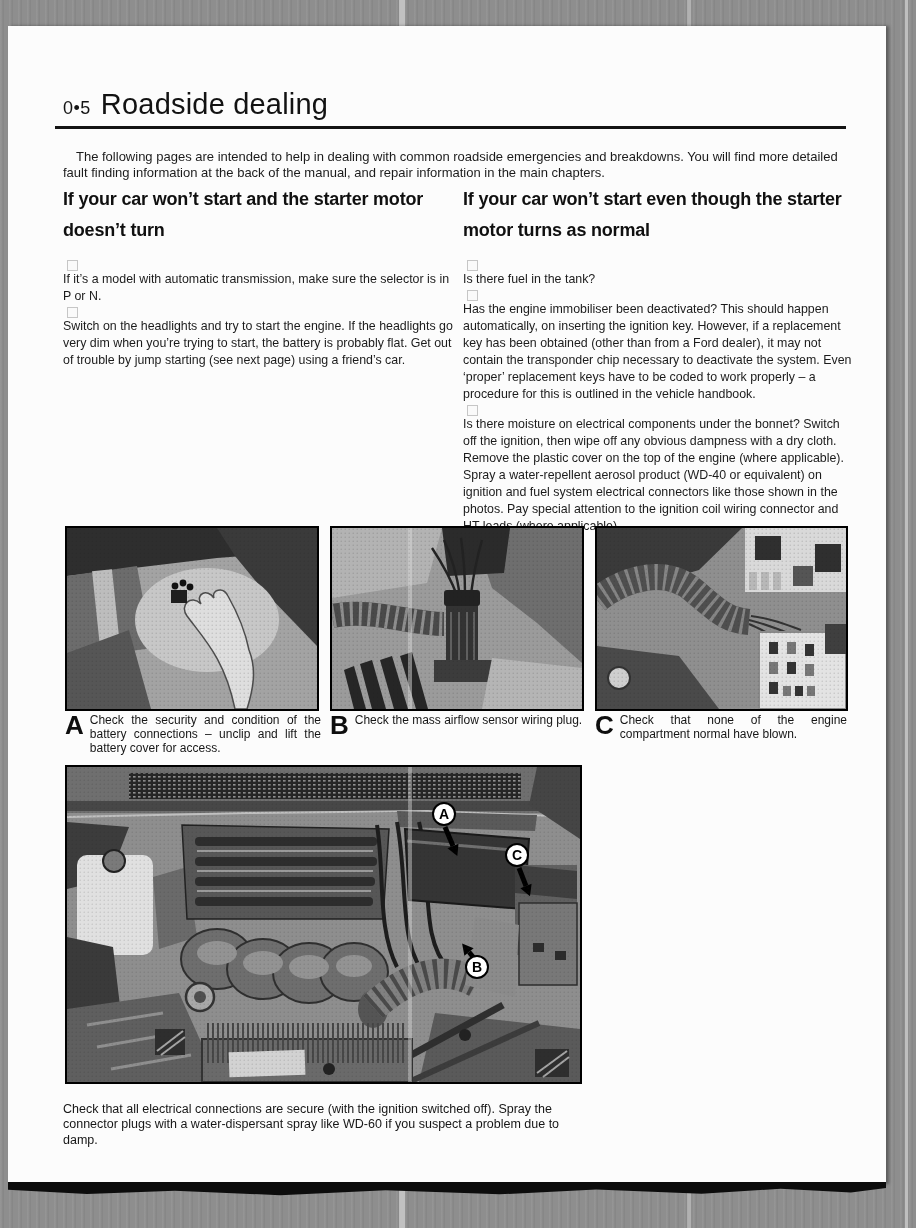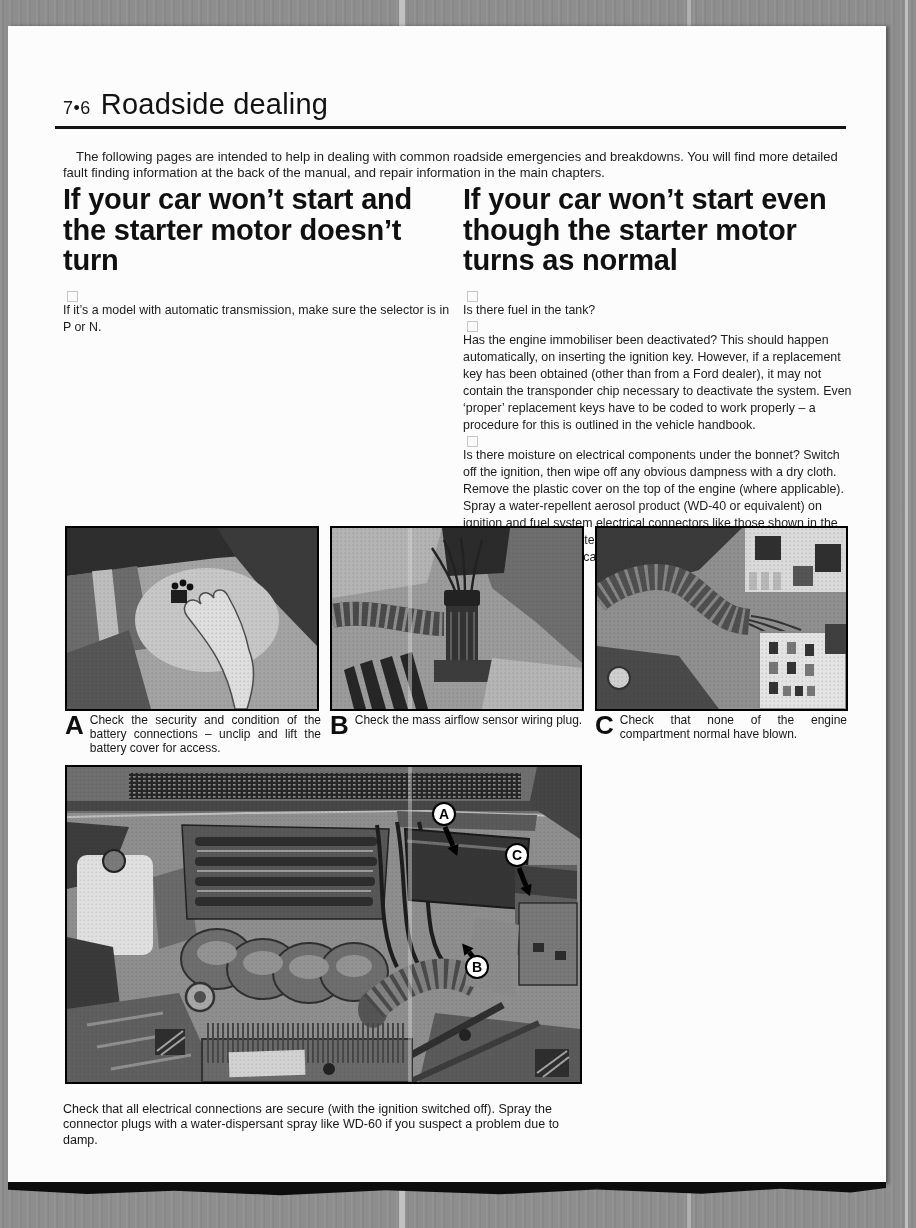--- a/index.html
+++ b/index.html
@@ -29,21 +29,21 @@
   .header{position:absolute;left:55px;top:62px;white-space:nowrap;}
   .page-number{font-size:18px;letter-spacing:.5px;color:#141414;}
   .page-title{font-size:29px;color:#121212;margin-left:10px;letter-spacing:.2px;}
   .header-rule{position:absolute;left:47px;top:100px;width:791px;height:3px;background:#141414;}
 
   .intro{position:absolute;left:55px;top:110px;width:792px;font-size:13px;line-height:15.6px;text-indent:13px;}
 
   .col{position:absolute;top:158px;width:393px;}
   #col-left{left:55px;}
   #col-right{left:455px;}
-  .section-heading{font-size:29px;line-height:30.5px;font-weight:bold;letter-spacing:-.2px;color:#101010;margin:0 0 13px 0;}
+  .section-heading{font-size:18px;line-height:30.5px;font-weight:bold;letter-spacing:-.2px;color:#101010;margin:0 0 13px 0;}
   .checklist{margin:0;padding:0;list-style:none;}
   .check-item{display:flex;align-items:flex-start;font-size:12.4px;line-height:17px;flex-direction:column;}
   .checkbox{flex:none;width:9px;height:9px;border:1.5px solid #c6c6c6;margin:2px 9px 0 4px;background:#fafafa;}
   .check-text{flex:1;}
 
   .photo{position:absolute;border:2px solid #000;background:#999;overflow:hidden;}
   #photoA{left:57px;top:500px;width:250px;height:181px;}
   #photoB{left:322px;top:500px;width:250px;height:181px;}
   #photoC{left:587px;top:500px;width:249px;height:181px;}
   #photoMain{left:57px;top:739px;width:513px;height:315px;}
@@ -70,32 +70,36 @@
 </head>
 <body>
 
 <div class="streak" id="streak1"></div>
 <div class="streak" id="streak2"></div>
 <div class="streak" id="streak3"></div>
 
 <div class="page">
 
   <div class="header">
-    <span class="page-number">7•6</span><span class="page-title">Roadside dealing</span>
+    <span class="page-number">0•5</span><span class="page-title">Roadside dealing</span>
   </div>
   <div class="header-rule"></div>
 
   <p class="intro">The following pages are intended to help in dealing with common roadside emergencies and breakdowns. You will find more detailed fault finding information at the back of the manual, and repair information in the main chapters.</p>
 
   <div class="col" id="col-left">
     <h2 class="section-heading">If your car won’t start and the starter motor doesn’t turn</h2>
     <ul class="checklist">
       <li class="check-item">
         <span class="checkbox"></span>
         <span class="check-text">If it’s a model with automatic transmission, make sure the selector is in P or N.</span>
+      </li>
+      <li class="check-item">
+        <span class="checkbox"></span>
+        <span class="check-text">Switch on the headlights and try to start the engine. If the headlights go very dim when you’re trying to start, the battery is probably flat. Get out of trouble by jump starting (see next page) using a friend’s car.</span>
       </li>
     </ul>
   </div>
 
   <div class="col" id="col-right">
     <h2 class="section-heading">If your car won’t start even though the starter motor turns as normal</h2>
     <ul class="checklist">
       <li class="check-item">
         <span class="checkbox"></span>
         <span class="check-text">Is there fuel in the tank?</span>

